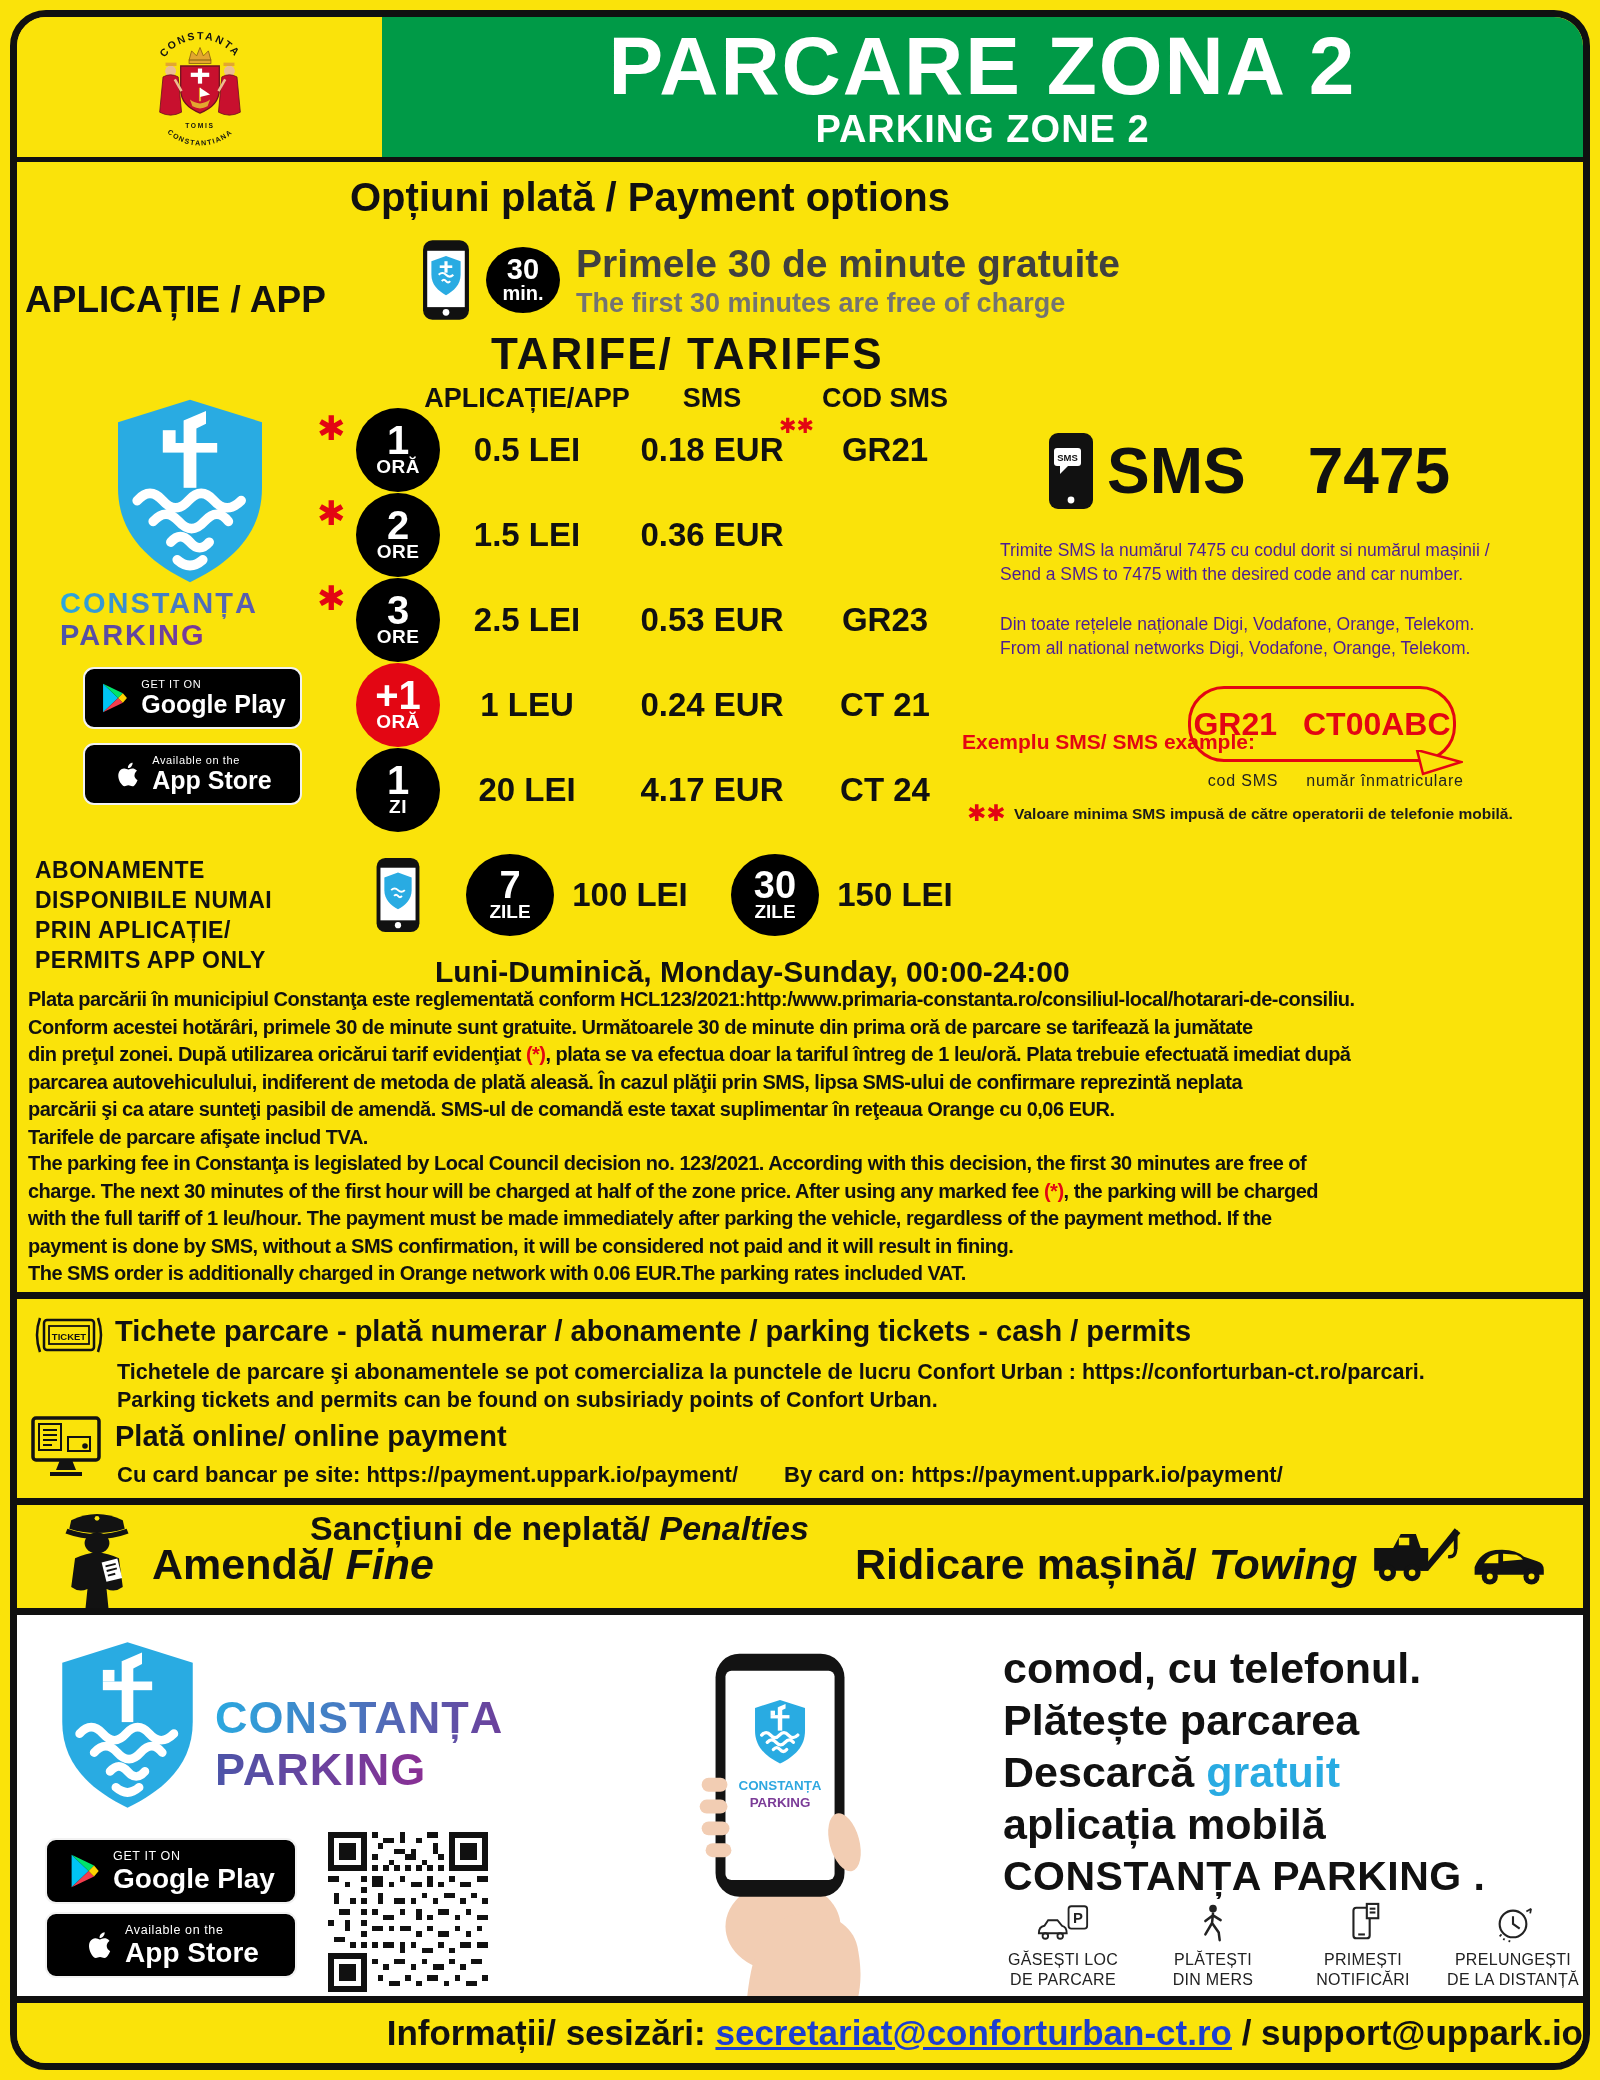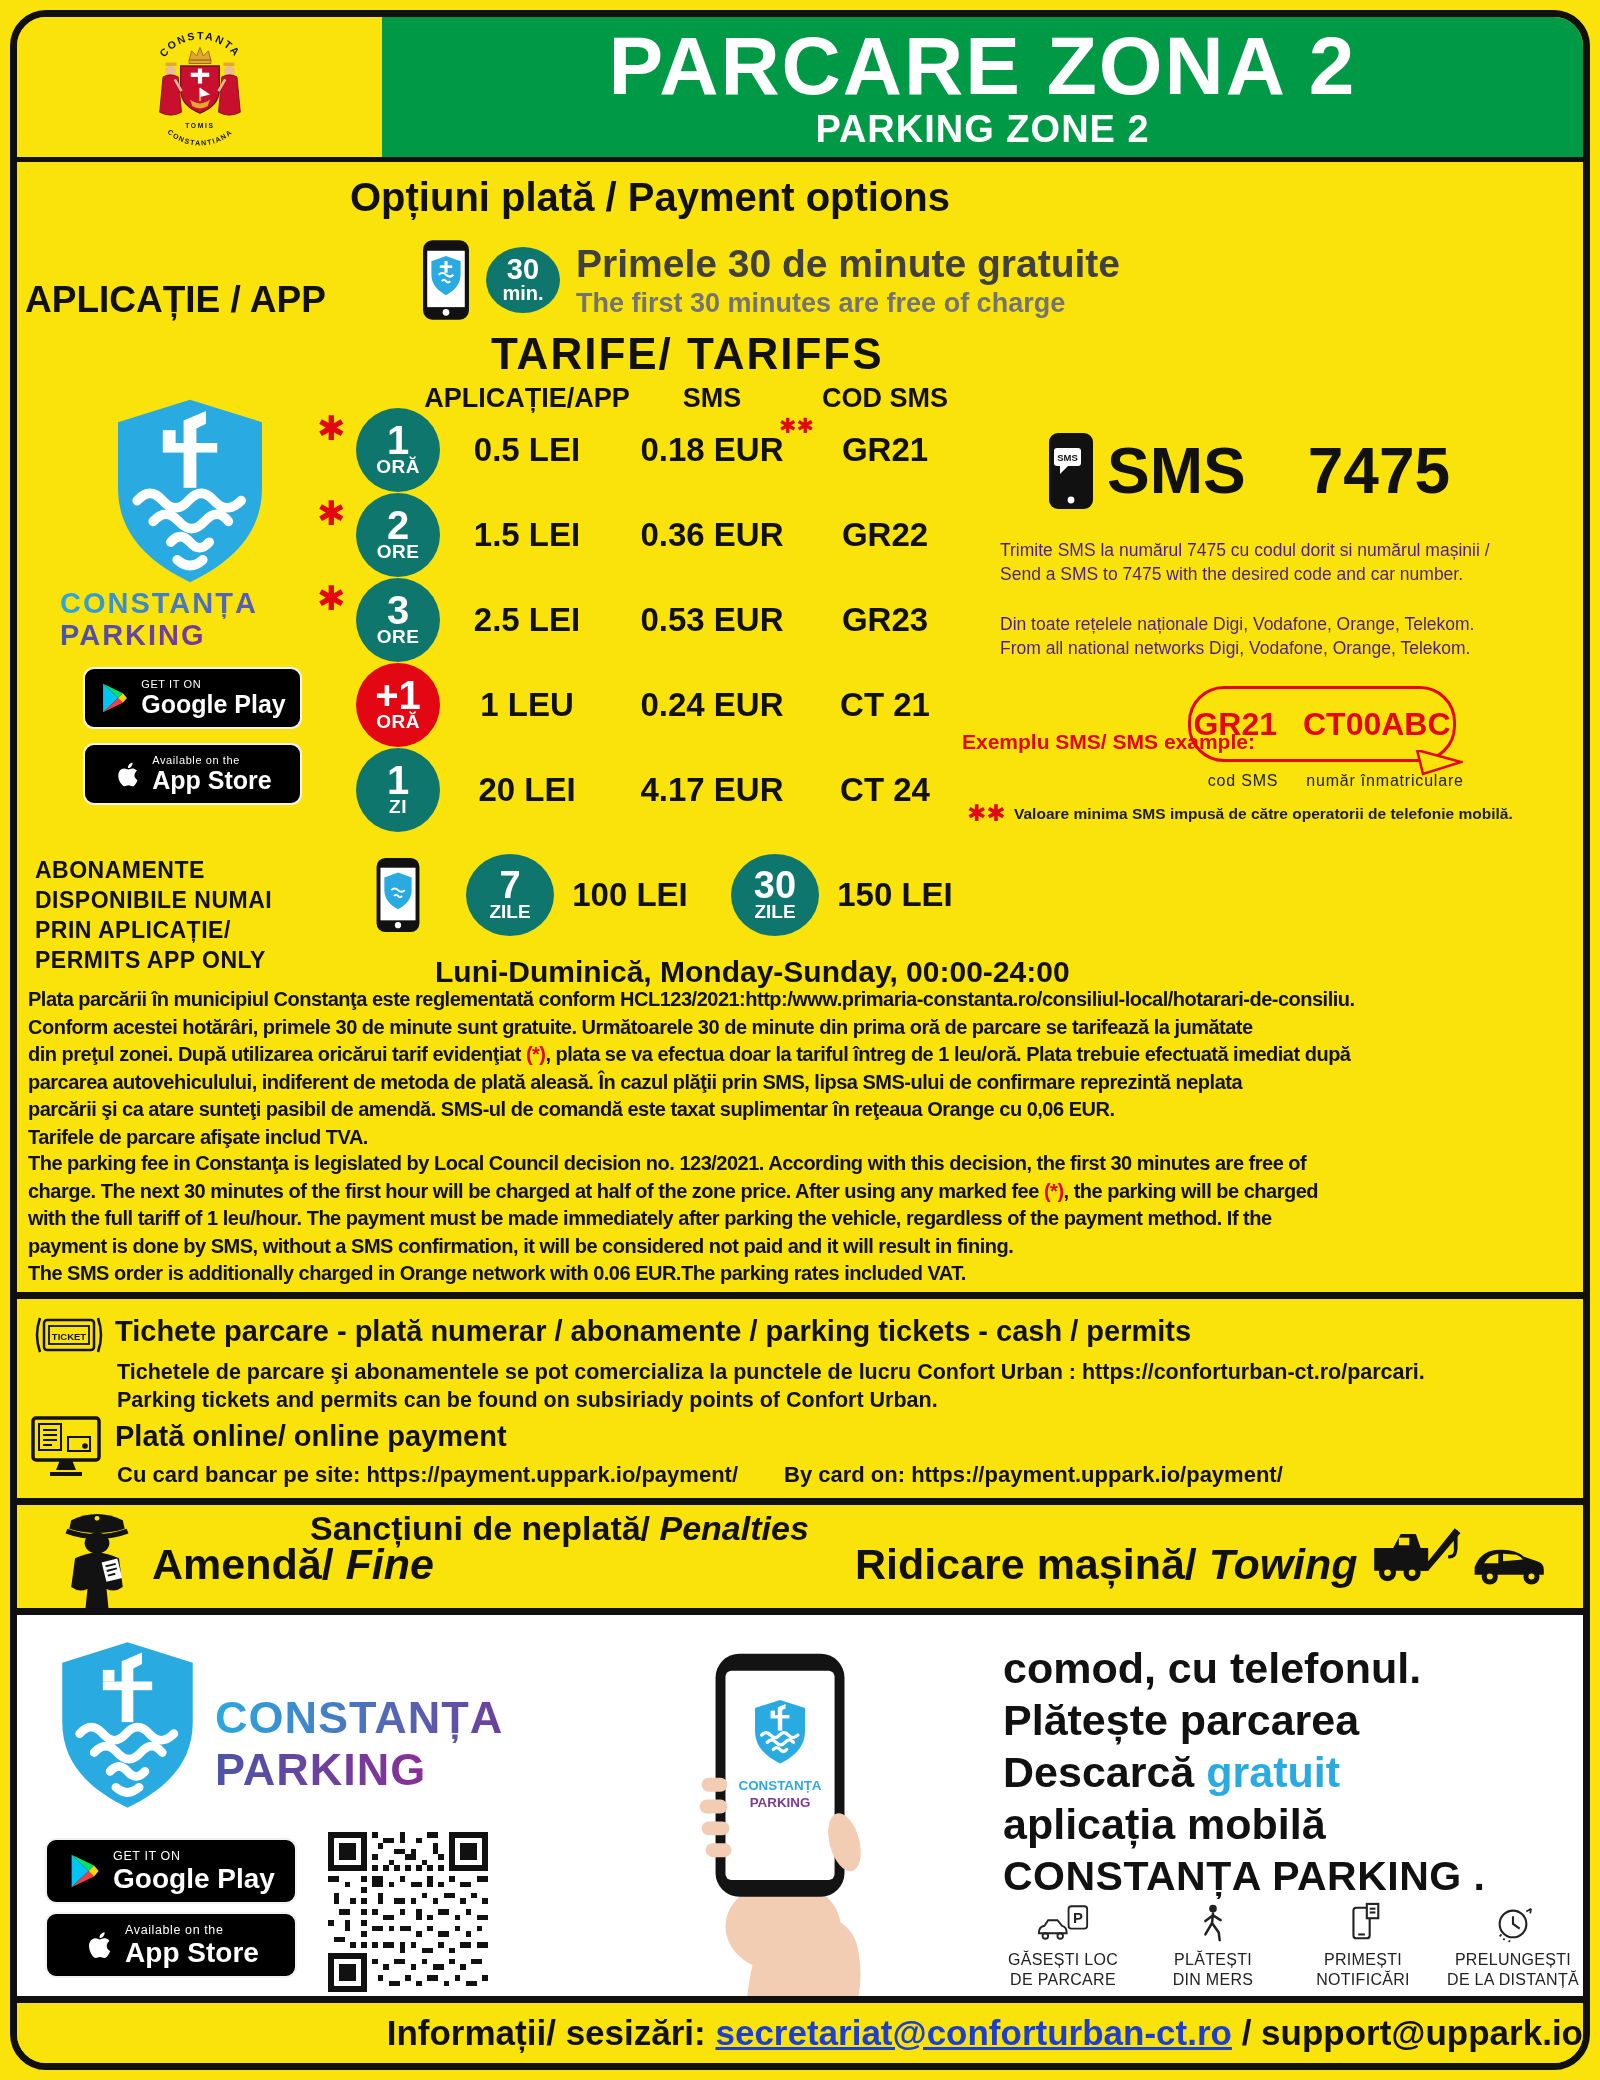--- a/index.html
+++ b/index.html
@@ -11,21 +11,21 @@
   .nw{white-space:nowrap}
   .red{color:#E30613}
   
   #hdr{left:0;top:0;width:100%;height:140px;display:flex;border-bottom:5px solid #101010}
   #coatcell{width:365px;display:flex;align-items:center;justify-content:center;background:#FAE30A}
   #greencell{flex:1;background:#009A47;display:flex;flex-direction:column;align-items:center;justify-content:center;color:#fff}
   #hdr-title{font-size:82px;font-weight:800;letter-spacing:2px;line-height:84px}
   #hdr-sub{font-size:38px;font-weight:700;letter-spacing:1px;line-height:42px}
   
   .circ{border-radius:50%;display:flex;flex-direction:column;align-items:center;justify-content:center;color:#fff;font-weight:800}
-  .cgreen{background:#0f766e}.cred{background:#E30613}
+  .cgreen{background:#000000}.cred{background:#E30613}
   .circ .n{font-size:40px;line-height:34px}
   .circ .u{font-size:19px;line-height:20px;letter-spacing:.5px}
   .trow{left:0;width:100%;height:84px}
   .ast{left:300px;top:0;font-size:34px;color:#E30613;font-weight:700}
   .tval{font-size:33px;font-weight:700;line-height:84px;text-align:center;white-space:nowrap}
   .colhdr{font-size:27px;font-weight:700;text-align:center;white-space:nowrap}
   
   .badge{background:#000;border:2px solid #f2f2f2;border-radius:11px;display:flex;align-items:center;justify-content:center;gap:12px;color:#fff}
   .badge .tt{display:flex;flex-direction:column;align-items:flex-start}
   .badge .t1{font-size:11px;letter-spacing:.6px;line-height:13px}
@@ -189,21 +189,20 @@
   </div>
 
   <div class="abs trow" style="top:476px">
     <div class="abs ast">✱</div>
     <div class="abs circ cgreen" style="left:339px;width:84px;height:84px">
       <div class="n">2</div>
       <div class="u">ORE</div>
     </div>
     <div class="abs tval" style="left:425px;width:170px">1.5 LEI</div>
     <div class="abs tval" style="left:610px;width:170px">0.36 EUR</div>
-    <div class="abs tval" style="left:783px;width:170px">GR22</div>
   </div>
 
   <div class="abs trow" style="top:561px">
     <div class="abs ast">✱</div>
     <div class="abs circ cgreen" style="left:339px;width:84px;height:84px">
       <div class="n">3</div>
       <div class="u">ORE</div>
     </div>
     <div class="abs tval" style="left:425px;width:170px">2.5 LEI</div>
     <div class="abs tval" style="left:610px;width:170px">0.53 EUR</div>

